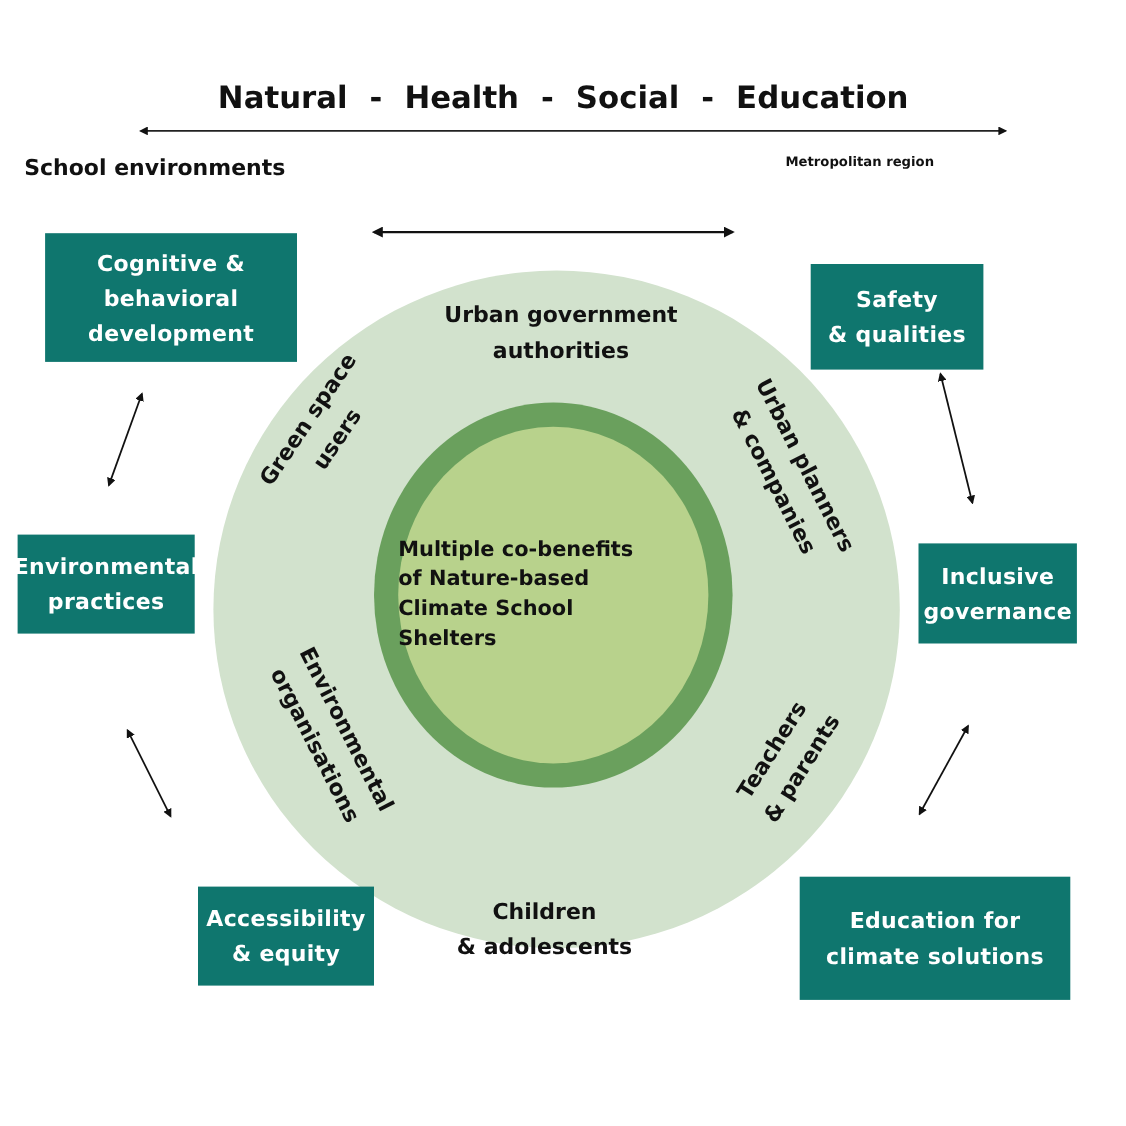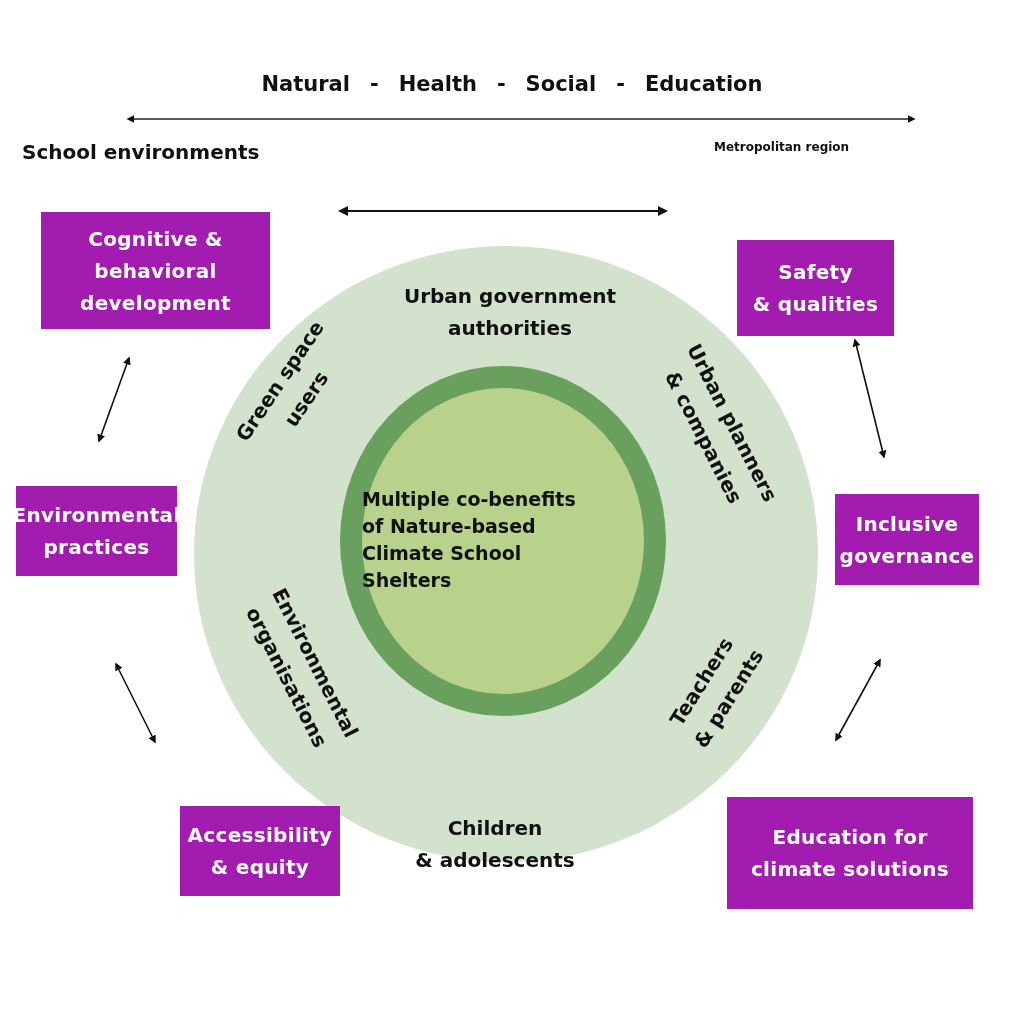--- a/index.html
+++ b/index.html
@@ -1,25 +1,25 @@
 <!DOCTYPE html>
 <html><head>
 <meta charset="utf-8">
 <style>
   html, body { margin: 0; padding: 0; background: #ffffff; }
   body { width: 1024px; height: 1024px; position: relative; overflow: hidden;
          font-family: "DejaVu Sans", sans-serif; }
   .label { position: absolute; font-weight: bold; color: #111; white-space: nowrap; }
-  .top-title { top: 72px; left: 0; width: 1024px; text-align: center; font-size: 21px; }
+  .top-title { top: 72px; left: 0; width: 1024px; text-align: center; font-size: 28px; }
   .top-title span { display: inline-block; }
   .sep { margin: 0 20px; }
   .left-scale { top: 140px; left: 22px; font-size: 20px; }
   .right-scale { top: 140px; left: 714px; font-size: 12px; }
   svg.overlay { position: absolute; left: 0; top: 0; }
-  .box { position: absolute; background: #a21caf; color: #ffffff; font-weight: bold;
+  .box { position: absolute; background: #0f766e; color: #ffffff; font-weight: bold;
          font-size: 20px; line-height: 32px; text-align: center; display: flex;
          align-items: center; justify-content: center; white-space: pre-line; letter-spacing: 0.3px; }
   .outer-circle { position: absolute; left: 194px; top: 246px; width: 624px; height: 616px;
                   border-radius: 50%; background: #d2e2cd; }
   .ring { position: absolute; left: 340px; top: 366px; width: 326px; height: 350px;
           border-radius: 50%; background: #6aa05d; }
   .inner { position: absolute; left: 362px; top: 388px; width: 282px; height: 306px;
            border-radius: 50%; background: #b8d28c; }
   .center-text { position: absolute; left: 362px; top: 486px; width: 282px; 
                  font-size: 19px; line-height: 27px; font-weight: bold; color: #111; white-space: pre-line; }
@@ -36,21 +36,21 @@
 <div class="label right-scale">Metropolitan region</div>
 
 <div class="outer-circle"></div>
 <div class="ring"></div>
 <div class="inner"></div>
 <div class="center-text">Multiple co-benefits
 of Nature-based
 Climate School
 Shelters</div>
 
-<div class="stake" style="left:380px; top:270px; width:260px;margin-top:10px;">Urban government
+<div class="stake" style="left:380px; top:270px; width:260px;">Urban government
 authorities</div>
 <div class="stake" style="left:618px; top:398px; width:200px; transform: rotate(63deg);">Urban planners
 &amp; companies</div>
 <div class="stake" style="left:640px; top:658px; width:150px; transform: rotate(-58deg);">Teachers
 &amp; parents</div>
 <div class="stake" style="left:390px; top:766px; width:210px;margin-top:46px;">Children
 &amp; adolescents</div>
 <div class="stake" style="left:206px; top:638px; width:190px; transform: rotate(63deg);">Environmental
 organisations</div>
 <div class="stake" style="left:218px; top:358px; width:150px; transform: rotate(-56deg);">Green space

